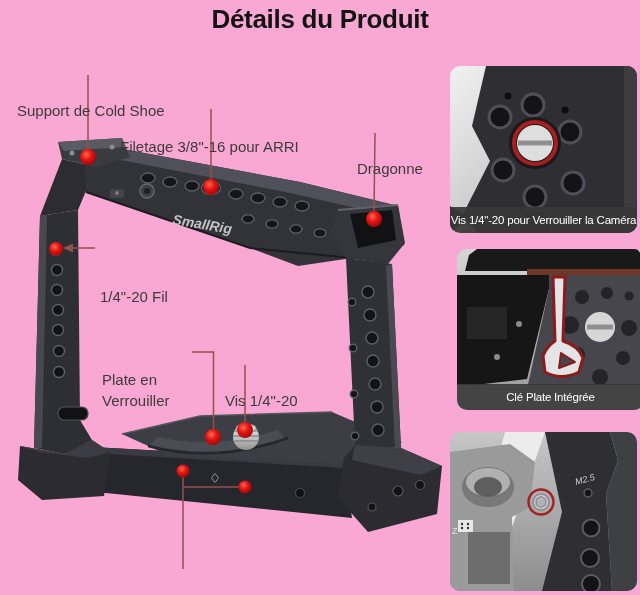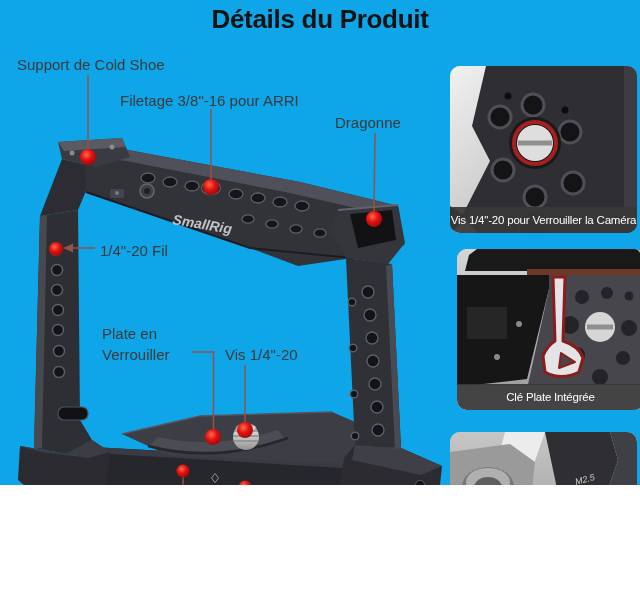--- a/index.html
+++ b/index.html
@@ -1,20 +1,20 @@
 <!DOCTYPE html>
 <html><head>
 <meta charset="utf-8">
 <style>
   html,body{margin:0;padding:0;background:#fff;}
-  .page{position:relative;width:640px;height:485px;background:#0ea5e9;overflow:hidden;
+  .page{position:relative;width:640px;height:595px;background:#f9a8d4;overflow:hidden;
         font-family:"Liberation Sans",sans-serif;}
   .page-title{position:absolute;top:4px;left:0;width:100%;text-align:center;margin:0;
         font-size:26px;font-weight:bold;color:#131313;letter-spacing:-0.3px;}
-  .callout{position:absolute;font-size:15px;color:#3b3b3b;white-space:nowrap;line-height:21px;}
+  .callout{position:absolute;font-size:15px;color:#3b3b3b;white-space:nowrap;line-height:21px;margin-top:46px;}
   .svg-layer{position:absolute;left:0;top:0;width:640px;height:595px;}
   .inset{position:absolute;left:450px;width:187px;border-radius:10px;overflow:hidden;
          background:#bfbfbf;margin:0;}
   .inset svg{display:block;width:100%;height:100%;}
   .inset-1{top:66px;height:167px;}
   .inset-2{top:249px;height:161px;margin-left:7px;}
   .inset-3{top:432px;height:159px;}
   .caption{position:absolute;left:0;right:0;bottom:0;height:26px;line-height:26px;
            background:rgba(56,56,56,0.93);color:#ffffff;text-align:center;
            font-size:11.5px;letter-spacing:-0.2px;white-space:nowrap;overflow:hidden;}
@@ -151,21 +151,21 @@
       <circle cx="56" cy="249" r="7"></circle>
       <circle cx="213" cy="437" r="8"></circle>
       <circle cx="245" cy="430" r="8"></circle>
       <circle cx="183" cy="471" r="6.5"></circle>
       <circle cx="245" cy="487" r="6.5"></circle>
     </g>
   </svg>
 
   <div class="callout" style="left:17px;top:54px;">Support de Cold Shoe</div>
   <div class="callout" style="left:120px;top:90px;">Filetage 3/8"-16 pour ARRI</div>
-  <div class="callout" style="left:335px;top:112px;">Dragonne</div>
+  <div class="callout" style="left:357px;top:112px;">Dragonne</div>
   <div class="callout" style="left:100px;top:240px;">1/4"-20 Fil</div>
   <div class="callout" style="left:102px;top:323px;">
     <span>Plate en</span><br>
     <span>Verrouiller</span>
   </div>
   <div class="callout" style="left:225px;top:344px;">Vis 1/4"-20</div>
 
   <figure class="inset inset-1">
     <svg viewBox="0 0 187 167">
       <defs>

